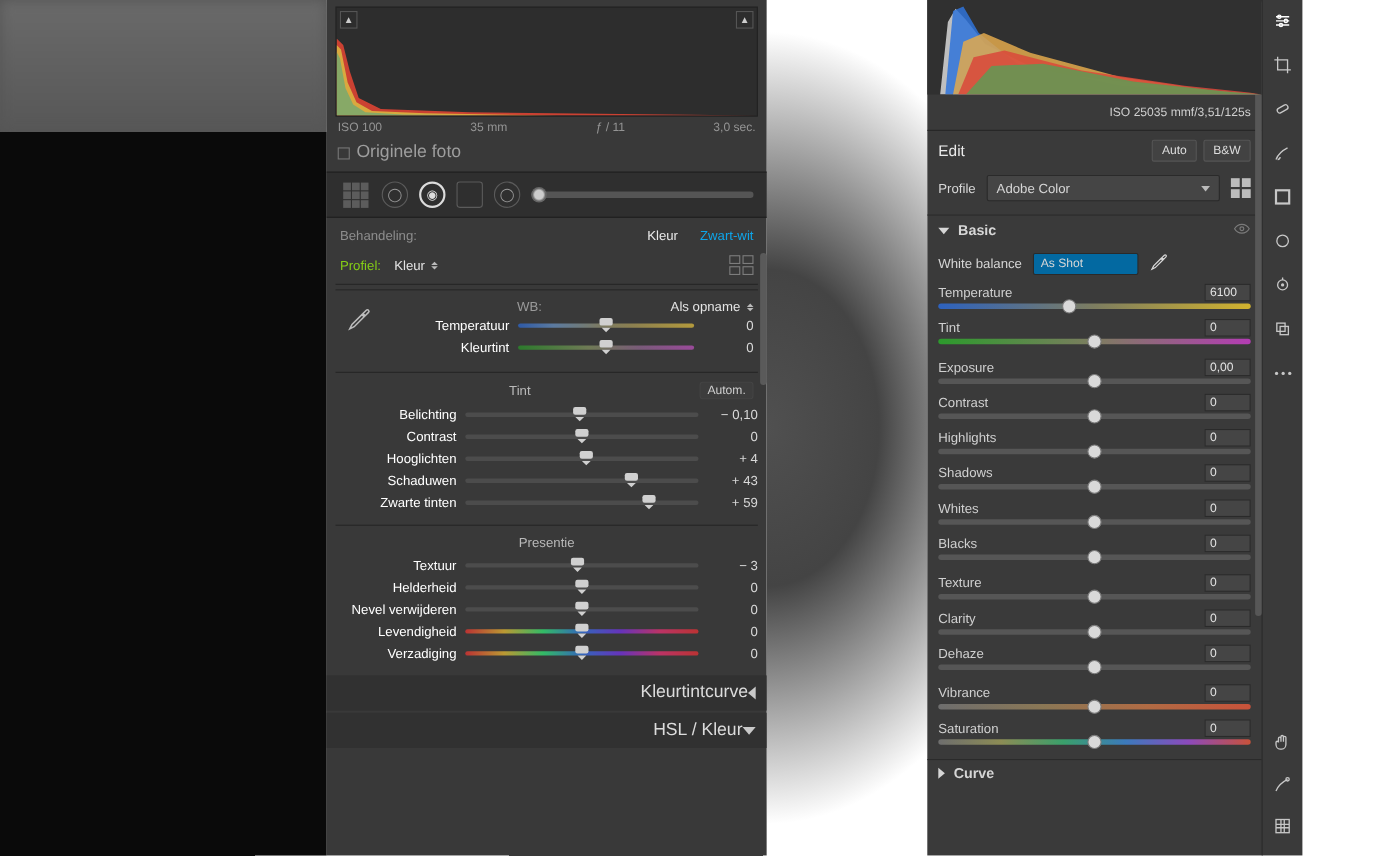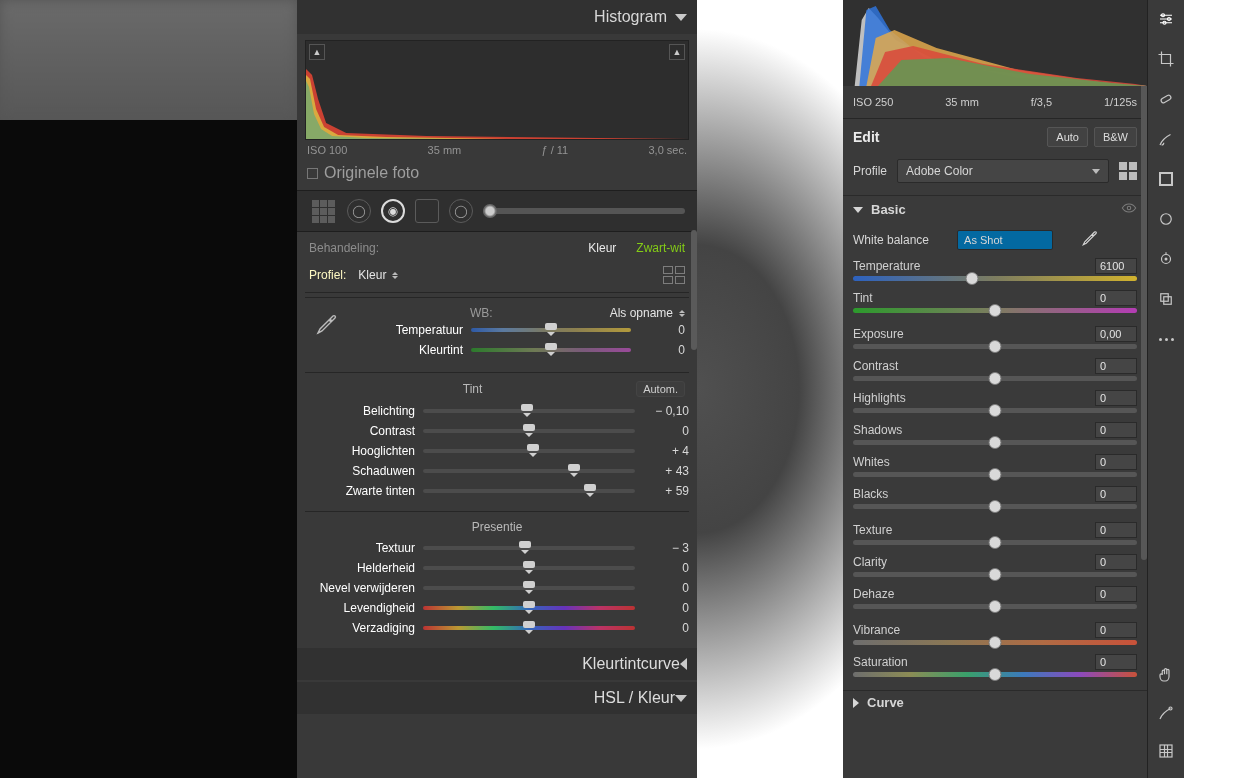--- a/index.html
+++ b/index.html
@@ -39,24 +39,24 @@
 .lc-ico.crop .cg i{background:#5c5c5c}
 .lc-toolbar .amount{flex:1;height:6px;border-radius:3px;background:#555;position:relative}
 .lc-toolbar .amount::before{content:"";position:absolute;left:0;top:-4px;width:14px;height:14px;border-radius:50%;background:radial-gradient(circle,#ccc 0 40%,#666 60%)}
 
 .lc-subhead{display:flex;align-items:center;justify-content:flex-end;height:32px;padding:0 10px;font-size:16px;color:#dcdcdc;background:#313131}
 
 .lc-body{padding:6px 8px;display:flex;flex-direction:column;gap:4px}
 .lc-row{display:flex;align-items:center;justify-content:space-between;padding:3px 4px;font-size:12px}
 .lc-row .lab{color:#8d8d8d}
 .lc-treat{display:flex;gap:20px}
-.lc-treat .opt{color:#84cc16}
+.lc-treat .opt{color:#0ea5e9}
 .lc-treat .opt.on{color:#e9e9e9}
 .lc-profile-row{display:flex;align-items:center;gap:12px;padding:4px 4px 8px;border-bottom:1px solid #262626}
-.lc-profile-row .lab{color:#fef9c3}
+.lc-profile-row .lab{color:#84cc16}
 .lc-dd{display:flex;align-items:center;gap:6px;color:#e4e4e4}
 .lc-dd .ud{display:flex;flex-direction:column;gap:1px}
 .lc-dd .ud span{width:0;height:0;border-left:3px solid transparent;border-right:3px solid transparent}
 .lc-dd .ud .u{border-bottom:3px solid #bbb}
 .lc-dd .ud .d{border-top:3px solid #bbb}
 .lc-grid4{margin-left:auto;display:grid;grid-template-columns:10px 10px;grid-template-rows:8px 8px;gap:2px}
 .lc-grid4 i{border:1px solid #7d7d7d}
 
 .lc-wb{display:flex;gap:8px;padding:8px 4px 2px;border-top:1px solid #262626}
 .lc-wb .eye{width:36px;height:36px;display:flex;align-items:center;justify-content:center;color:#aeaeae}
@@ -83,38 +83,38 @@
 .lc-group .ghead .auto{font-size:11px;color:#cfcfcf;border:1px solid #444;border-radius:3px;padding:1px 6px;background:#3d3d3d}
 
 
 .gap{flex:0 0 146px;position:relative;overflow:hidden}
 .gap::before{content:"";position:absolute;inset:0;background:radial-gradient(ellipse 340px 480px at 0% 50%,#505050 0%,#444 30%,#fff 75%)}
 
 
 .lr{flex:0 0 305px;background:#3a3a3a;display:flex;flex-direction:column;color:#d6d6d6;border-right:1px solid #222;position:relative;font-size:12px}
 .lr-hist{height:86px;background:#303030;position:relative;margin:0 0 4px}
 .lr-hist svg{position:absolute;inset:0;width:100%;height:100%}
-.lr-meta{display:flex;justify-content:space-between;padding:6px 10px 10px;font-size:11px;color:#cfcfcf;border-bottom:1px solid #262626}
+.lr-meta{display:flex;justify-content:flex-end;padding:6px 10px 10px;font-size:11px;color:#cfcfcf;border-bottom:1px solid #262626}
 .lr-head{display:flex;align-items:center;justify-content:space-between;padding:8px 10px}
-.lr-head .title{font-size:14px;font-weight:700;color:#eaeaea}
+.lr-head .title{font-size:14px;font-weight:400;color:#eaeaea}
 .lr-btn{padding:3px 8px;border:1px solid #555;background:#424242;color:#ddd;border-radius:2px;font-size:11px}
 .lr-profile{display:flex;align-items:center;gap:10px;padding:4px 10px 12px}
 .lr-profile .sel{flex:1;display:flex;align-items:center;justify-content:space-between;background:#454545;border:1px solid #2a2a2a;padding:4px 8px;border-radius:2px}
 .lr-profile .sel .car{width:0;height:0;border-left:4px solid transparent;border-right:4px solid transparent;border-top:5px solid #bbb}
 .lr-grid4{display:grid;grid-template-columns:8px 8px;grid-template-rows:8px 8px;gap:2px}
 .lr-grid4 i{background:#bcbcbc}
 
 .lr-sect{padding:0 10px 4px;border-top:1px solid #2a2a2a}
 .lr-sect .sh{display:flex;align-items:center;gap:8px;padding:4px 0 8px}
 .lr-sect .sh .car{width:0;height:0;border-left:5px solid transparent;border-right:5px solid transparent;border-top:6px solid #d6d6d6}
 .lr-sect .sh .car.right{border-top:5px solid transparent;border-bottom:5px solid transparent;border-left:6px solid #d6d6d6;border-right:none}
 .lr-sect .sh .nm{font-size:13px;font-weight:600}
 .lr-sect .sh .eye{margin-left:auto;opacity:.45}
 
-.lr-wb{display:flex;align-items:center;gap:28px;padding:2px 0 8px}
+.lr-wb{display:flex;align-items:center;gap:10px;padding:2px 0 8px}
 .lr-wb .sel{flex:0 0 96px;display:flex;align-items:center;justify-content:space-between;background:#0369a1;border:1px solid #2a2a2a;padding:3px 6px;border-radius:2px;font-size:11px}
 .lr-wb .picker{color:#d6d6d6}
 
 .lr-slide{margin-bottom:9px}
 .lr-slide .row{display:flex;align-items:center;justify-content:space-between;margin-bottom:2px}
 .lr-slide .row .nm{color:#d0d0d0}
 .lr-slide .row .vbox{width:42px;padding:1px 4px;background:#454545;border:1px solid #2a2a2a;color:#e4e4e4;text-align:left;font-size:11px}
 .lr-slide .track{height:5px;border-radius:3px;position:relative}
 .lr-slide .knob{position:absolute;top:-4px;width:13px;height:13px;border-radius:50%;background:#d9d9d9;border:1px solid #7a7a7a;transform:translateX(-50%)}
 .t2-gray{background:#565656}
@@ -145,24 +145,20 @@
 
 <div class="app">
 
   <div class="lc-preview">
     <div class="glow"></div>
   </div>
 
   <div class="lc-panel">
     <div class="scr"></div>
 
-    <div class="section-head">
-      <span>Histogram</span>
-      <span class="tri tri-down"></span>
-    </div>
 
     <div class="lc-hist">
       <div class="clipL">▲</div>
       <div class="clipR">▲</div>
       <svg viewBox="0 0 380 70" preserveAspectRatio="none">
         <path d="M0 70 L0 0 L6 6 L12 30 L20 54 L40 64 L120 67 L380 70 Z" fill="#d43" opacity=".9"></path>
         <path d="M0 70 L0 6 L4 10 L10 40 L18 58 L32 66 L80 68 L200 70 Z" fill="#dc4" opacity=".75"></path>
         <path d="M0 70 L0 12 L3 18 L8 45 L15 60 L26 67 L60 69 L150 70 Z" fill="#4a8" opacity=".55"></path>
       </svg>
     </div>

